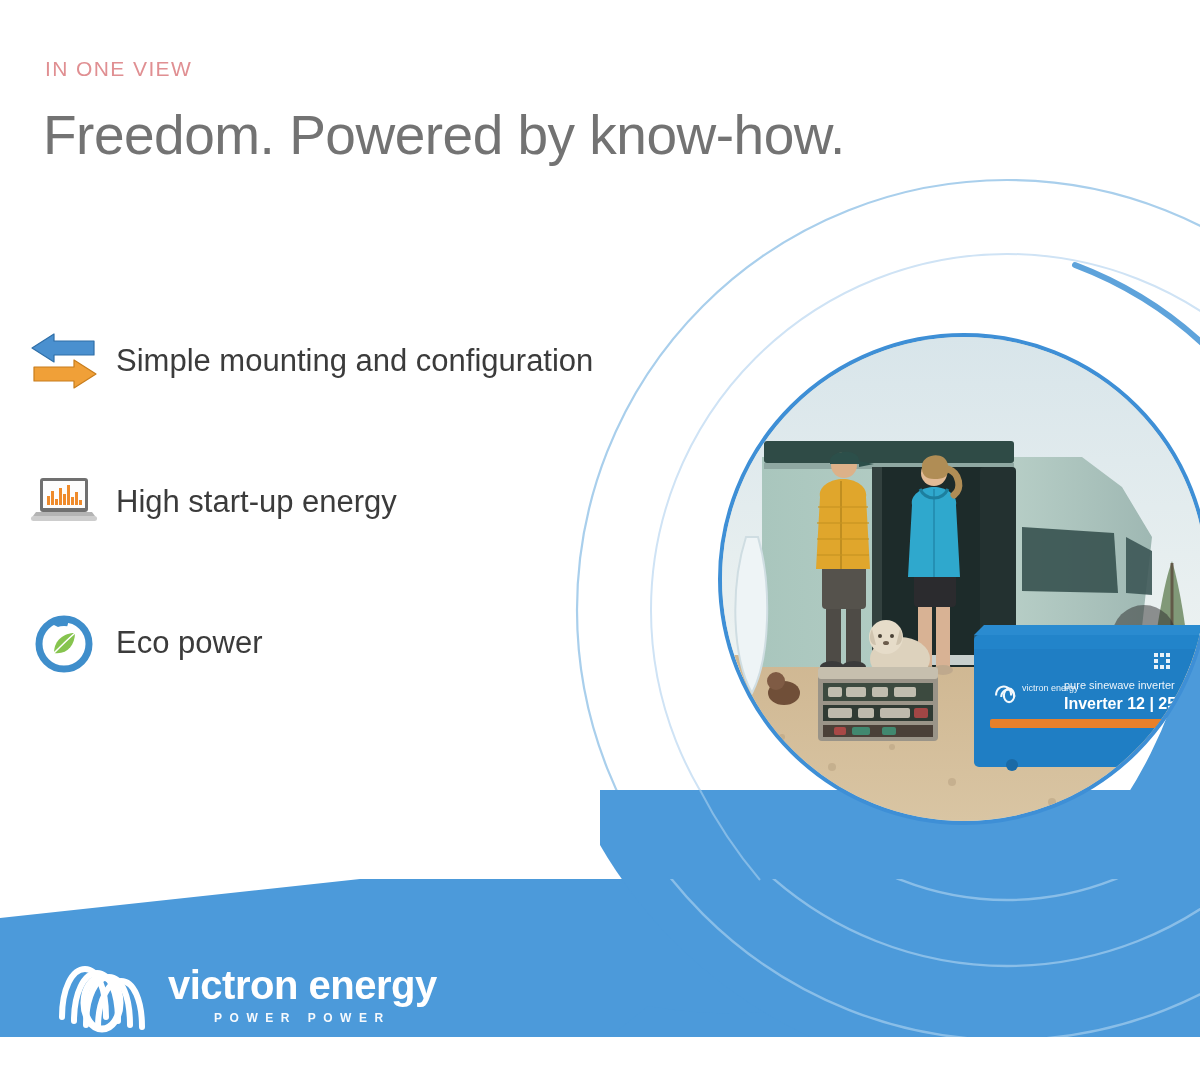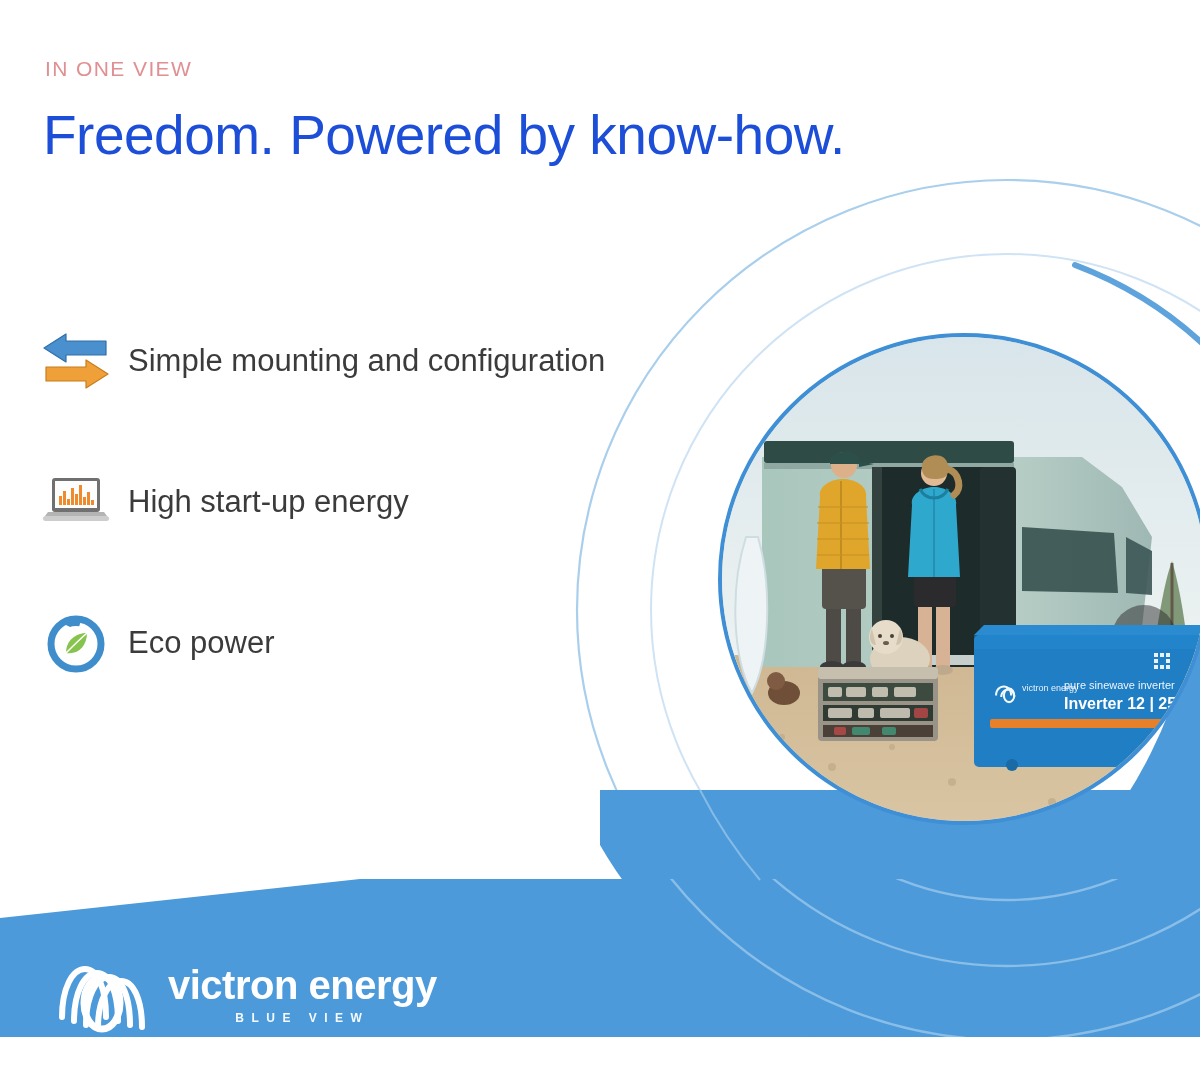--- a/index.html
+++ b/index.html
@@ -30,26 +30,26 @@
     letter-spacing:1.4px;
     color:#e08f92;
     font-weight:400;
     white-space:nowrap;
   }
   .headline {
     position:absolute;
     left:43px; top:103px;
     font-size:55px;
     font-weight:300;
-    color:#1d4ed8;
+    color:#737373;
     letter-spacing:-0.5px;
     white-space:nowrap;
   }
 
-  .features { position:absolute; left:38px; top:325px; width:760px; }
+  .features { position:absolute; left:26px; top:325px; width:760px; }
   .feature {
     display:flex;
     align-items:center;
     height:72px;
     margin-bottom:69px;
   }
   .feature-icon {
     width:76px; height:68px;
     flex:0 0 76px;
     display:flex; align-items:center; justify-content:center;
@@ -392,17 +392,17 @@
       <g fill="none" stroke="#ffffff" stroke-width="6" stroke-linecap="round">
         <path d="M10,62 C10,34 20,14 33,14 C46,14 54,34 54,62"></path>
         <path d="M22,66 C22,38 32,18 45,18 C58,18 66,38 66,66"></path>
         <path d="M34,70 C34,42 44,22 57,22 C70,22 78,42 78,70"></path>
         <path d="M46,72 C46,46 56,26 69,26 C82,26 90,46 90,72"></path>
       </g>
       <ellipse cx="50" cy="48" rx="18" ry="26" fill="none" stroke="#ffffff" stroke-width="7"></ellipse>
     </svg>
     <div id="logo-text">
       <div class="logo-word">victron energy</div>
-      <div class="logo-sub">BLUE VIEW</div>
+      <div class="logo-sub">POWER POWER</div>
     </div>
   </div>
 
 </div>
 
 </body></html>

